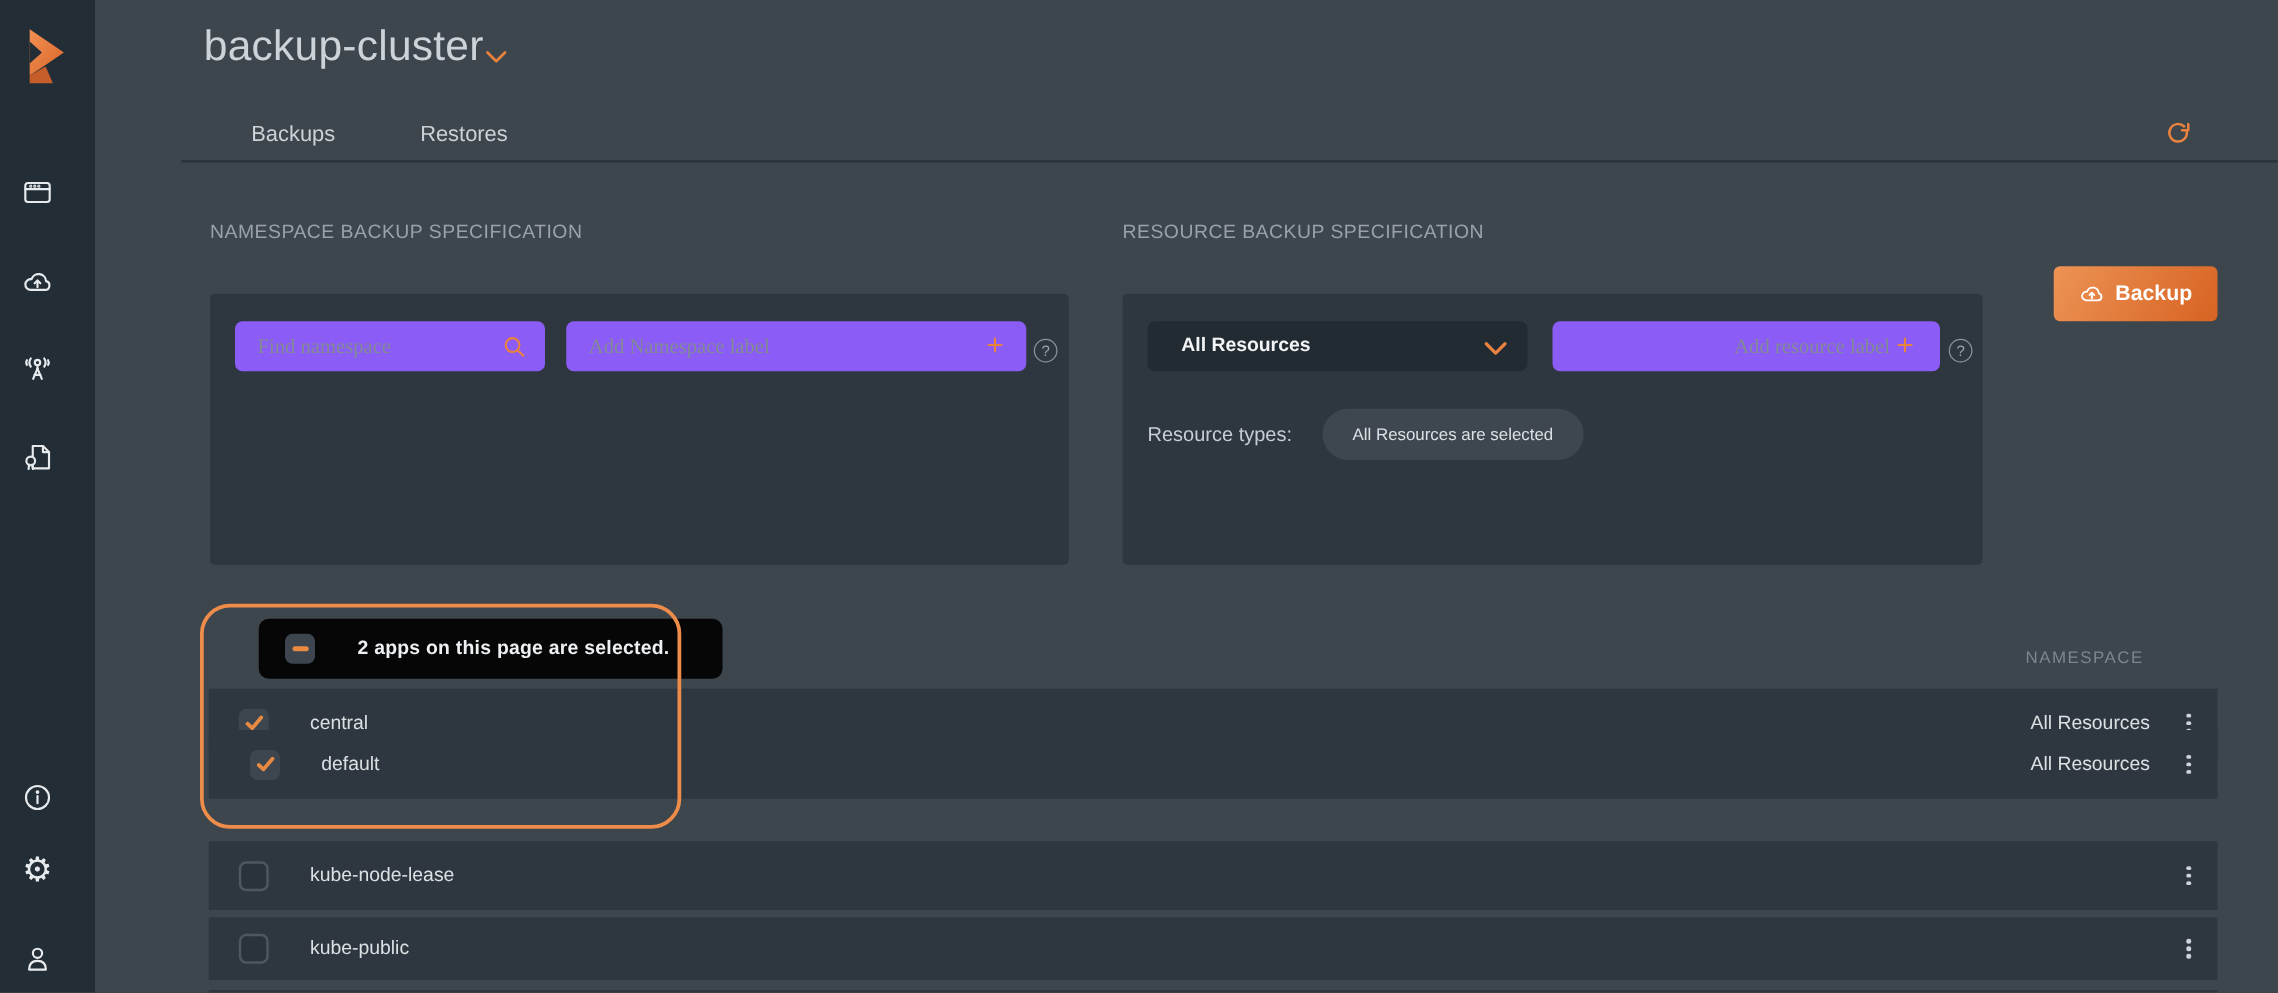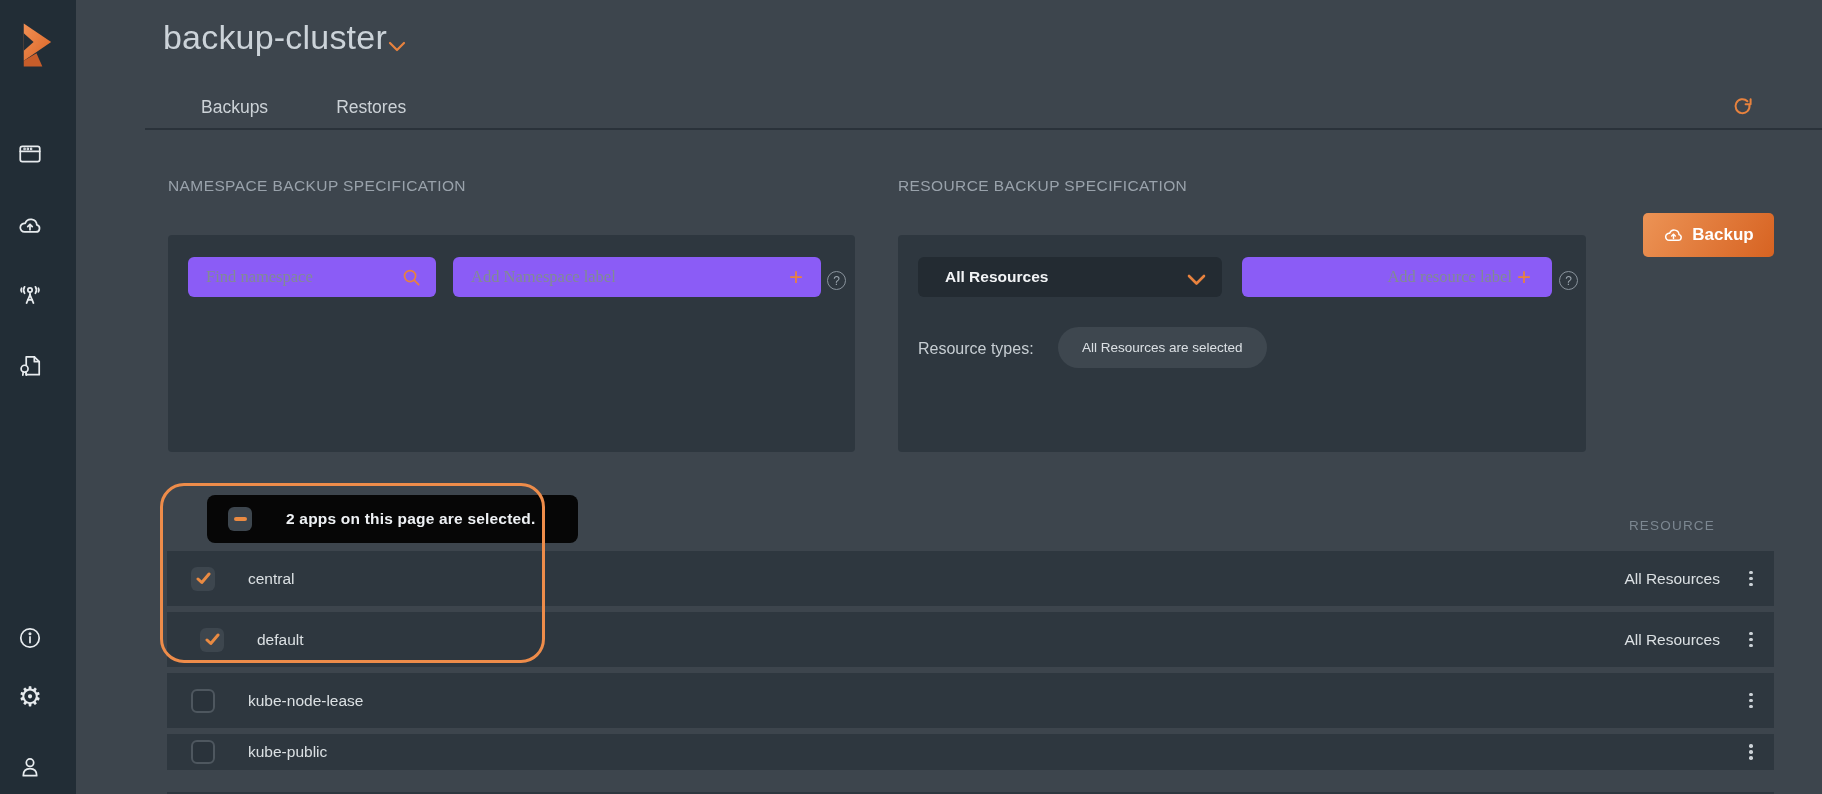--- a/index.html
+++ b/index.html
@@ -209,21 +209,21 @@
 
 <button class="abs backup-btn">
   <svg width="21" height="21" viewBox="0 0 24 24">
     <path d="M17.5 17.5H7a4 4 0 1 1 .6-7.96A5.5 5.5 0 0 1 18.3 11a3.3 3.3 0 0 1-.8 6.5z"></path>
     <line x1="12" y1="15.5" x2="12" y2="10.8"></line>
     <polyline points="9.9,12.6 12,10.5 14.1,12.6"></polyline>
   </svg>
   <span>Backup</span>
 </button>
 
-<div class="abs col-header">RESOURCE</div>
+<div class="abs col-header">NAMESPACE</div>
 
 <div class="abs banner">
   <div class="cb indeterminate">
       <span class="bar"></span>
     </div>
   <span class="banner-text">2 apps on this page are selected.</span>
 </div>
 
 <div class="abs t-row" style="top:551px;">
   <div class="cb checked">
@@ -234,21 +234,21 @@
   <span class="row-label">central</span>
   <span class="row-spacer"></span>
   <span class="row-res">All Resources</span>
   <span class="kebab">
       <i></i>
       <i></i>
       <i></i>
     </span>
 </div>
 
-<div class="abs t-row" style="top:612px;padding-left:33px;">
+<div class="abs t-row" style="top:584px;padding-left:33px;">
   <div class="cb checked">
     <svg width="15" height="13" viewBox="0 0 15 13">
         <polyline points="2,7 5.8,10.5 13,2" fill="none" stroke="#e98a42" stroke-width="3" stroke-linecap="round" stroke-linejoin="round"></polyline>
       </svg>
   </div>
   <span class="row-label">default</span>
   <span class="row-spacer"></span>
   <span class="row-res">All Resources</span>
   <span class="kebab">
       <i></i>
@@ -262,21 +262,21 @@
   <span class="row-label">kube-node-lease</span>
   <span class="row-spacer"></span>
   <span class="row-res"></span>
   <span class="kebab">
       <i></i>
       <i></i>
       <i></i>
     </span>
 </div>
 
-<div class="abs t-row" style="top:734px;height:36px;">
+<div class="abs t-row" style="top:734px;height:50px;">
   <div class="cb unchecked"></div>
   <span class="row-label">kube-public</span>
   <span class="row-spacer"></span>
   <span class="row-res"></span>
   <span class="kebab">
       <i></i>
       <i></i>
       <i></i>
     </span>
 </div>

